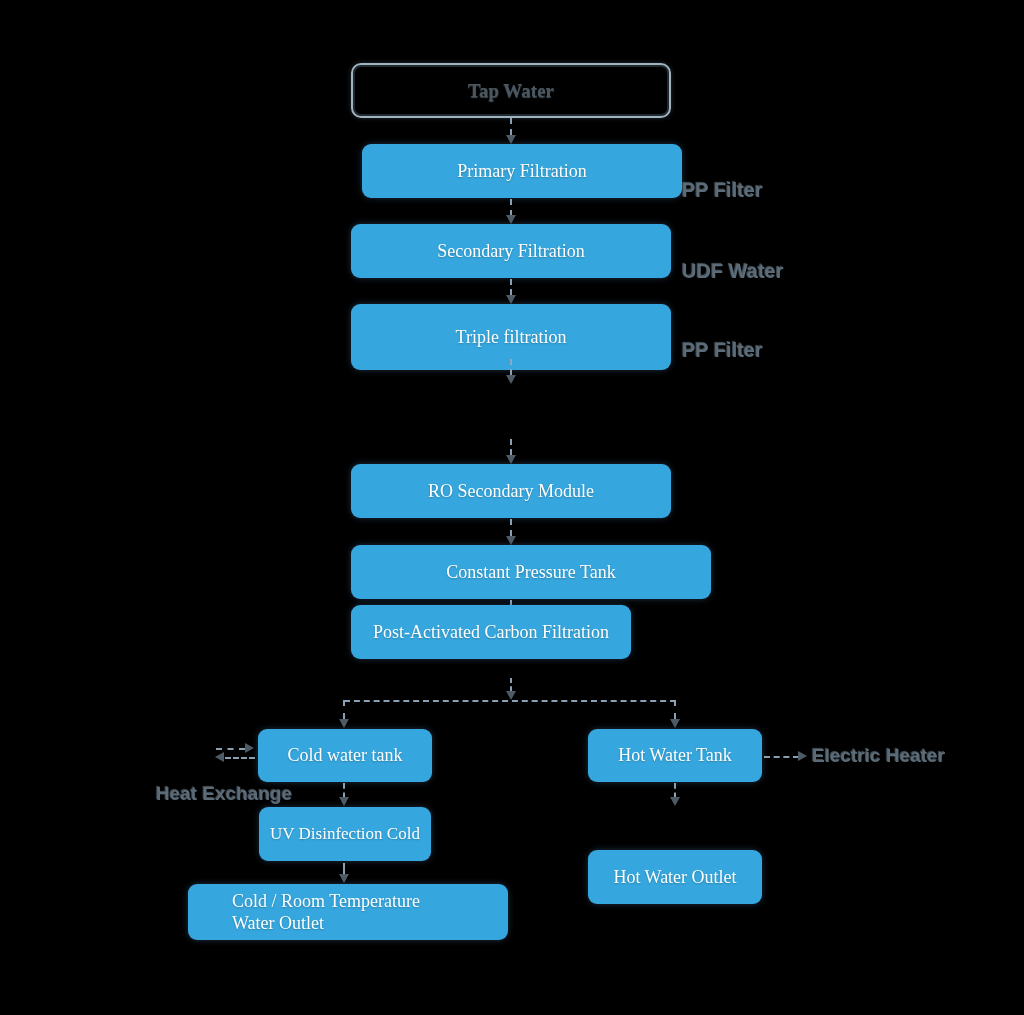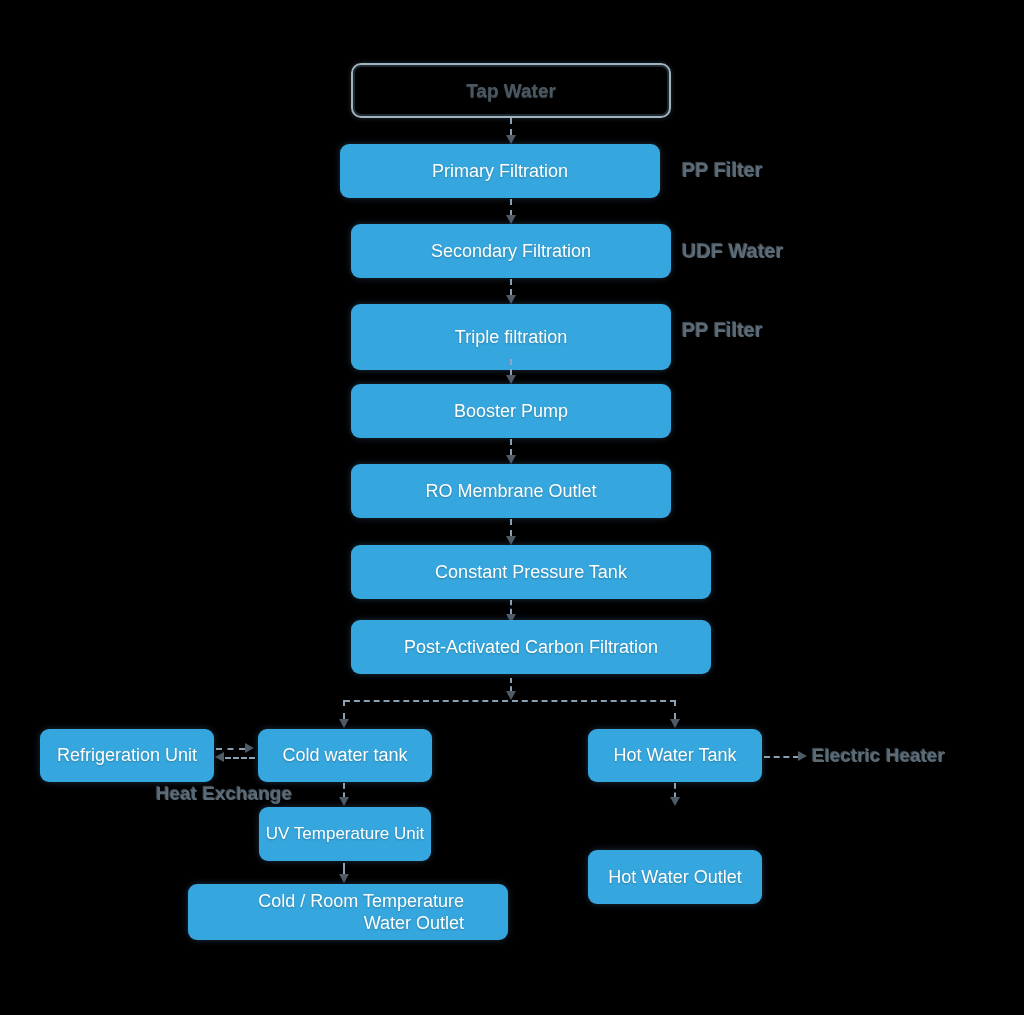--- a/index.html
+++ b/index.html
@@ -4,21 +4,21 @@
 <style>
   html, body { margin:0; padding:0; background:#000; }
   #canvas {
     position:relative; width:1024px; height:1015px; margin:0 auto;
     background:var(--canvas-bg,#000);
     font-family:"Liberation Sans", sans-serif;
     overflow:hidden;
   }
   .node {
     position:absolute; display:flex; align-items:center; justify-content:center;
-    text-align:right; border-radius:9px; box-sizing:border-box; line-height:1.25;
+    text-align:left; border-radius:9px; box-sizing:border-box; line-height:1.25;font-family:Liberation Serif, serif;
   }
   .node.blue {
     background:var(--node-fill,#36a7de);
     color:var(--node-text,#ffffff);
     font-size:18px;
     box-shadow:0 0 6px rgba(90,140,200,.35), 0 2px 4px rgba(0,0,0,.55);
     text-shadow:0 1px 2px rgba(0,0,0,.25);
   }
   .node.outline {
     background:transparent;
@@ -33,36 +33,36 @@
   .hline { position:absolute; height:0; border-top:2px dashed var(--connector-line,#92aabf); opacity:.95; }
   .arr { position:absolute; width:0; height:0; }
   .arr.down  { border-left:5px solid transparent; border-right:5px solid transparent; border-top:9px solid var(--arrowhead,#4e5a64); }
   .arr.right { border-top:5px solid transparent; border-bottom:5px solid transparent; border-left:9px solid var(--arrowhead,#4e5a64); }
   .arr.left  { border-top:5px solid transparent; border-bottom:5px solid transparent; border-right:9px solid var(--arrowhead,#4e5a64); }
   .sidelabel {
     position:absolute; font-weight:bold; white-space:nowrap;
     color:var(--label-text,#5b6b77);
     text-shadow:-1px -1px 1px rgba(160,185,205,.45), 1px 1px 1px #000;
   }
-  .lbl-20 { font-size:20px; }
+  .lbl-20 { font-size:20px;margin-top:20px; }
   .lbl-19 { font-size:19px; }
 </style>
 </head>
 <body>
 
 <div id="canvas">
 
   <div class="node outline" style="left:351px;top:63px;width:320px;height:55px">
     <span>Tap Water</span>
   </div>
 
   <div class="vline" style="left:510px;top:118px;height:17px"></div>
   <div class="arr down" style="left:506px;top:135px"></div>
 
-  <div class="node blue" style="left:340px;top:144px;width:320px;height:54px">
+  <div class="node blue" style="left:362px;top:144px;width:320px;height:54px">
     <span>Primary Filtration</span>
   </div>
   <div class="sidelabel lbl-20" style="left:682px;top:159px">PP Filter</div>
 
   <div class="vline" style="left:510px;top:199px;height:17px"></div>
   <div class="arr down" style="left:506px;top:215px"></div>
 
   <div class="node blue" style="left:351px;top:224px;width:320px;height:54px">
     <span>Secondary Filtration</span>
   </div>
@@ -72,58 +72,52 @@
   <div class="arr down" style="left:506px;top:295px"></div>
 
   <div class="node blue" style="left:351px;top:304px;width:320px;height:66px">
     <span>Triple filtration</span>
   </div>
   <div class="sidelabel lbl-20" style="left:682px;top:319px">PP Filter</div>
 
   <div class="vline" style="left:510px;top:359px;height:16px"></div>
   <div class="arr down" style="left:506px;top:375px"></div>
 
-  <div class="node blue" style="left:351px;top:384px;width:320px;height:54px">
-    <span>Booster Pump</span>
-  </div>
 
   <div class="vline" style="left:510px;top:439px;height:16px"></div>
   <div class="arr down" style="left:506px;top:455px"></div>
 
   <div class="node blue" style="left:351px;top:464px;width:320px;height:54px">
-    <span>RO Membrane Outlet</span>
+    <span>RO Secondary Module</span>
   </div>
 
   <div class="vline" style="left:510px;top:519px;height:17px"></div>
   <div class="arr down" style="left:506px;top:536px"></div>
 
   <div class="node blue" style="left:351px;top:545px;width:360px;height:54px">
     <span>Constant Pressure Tank</span>
   </div>
 
   <div class="vline" style="left:510px;top:600px;height:14px"></div>
   <div class="arr down" style="left:506px;top:614px"></div>
 
-  <div class="node blue" style="left:351px;top:620px;width:360px;height:54px">
+  <div class="node blue" style="left:351px;top:605px;width:280px;height:54px">
     <span>Post-Activated Carbon Filtration</span>
   </div>
 
   <div class="vline" style="left:510px;top:678px;height:13px"></div>
   <div class="arr down" style="left:506px;top:691px"></div>
   <div class="hline" style="left:344px;top:700px;width:332px"></div>
 
   <div class="vline" style="left:343px;top:700px;height:19px"></div>
   <div class="arr down" style="left:339px;top:719px"></div>
 
   <div class="vline" style="left:674px;top:700px;height:19px"></div>
   <div class="arr down" style="left:670px;top:719px"></div>
 
-  <div class="node blue" style="left:40px;top:729px;width:174px;height:53px">
-    <span>Refrigeration Unit</span>
-  </div>
 
   <div class="hline" style="left:216px;top:748px;width:29px"></div>
   <div class="arr right" style="left:245px;top:743px"></div>
   <div class="arr left" style="left:215px;top:752px"></div>
   <div class="hline" style="left:225px;top:757px;width:30px"></div>
   <div class="sidelabel lbl-19" style="left:156px;top:783px">Heat Exchange</div>
 
   <div class="node blue" style="left:258px;top:729px;width:174px;height:53px">
     <span>Cold water tank</span>
   </div>
@@ -133,21 +127,21 @@
   </div>
 
   <div class="hline" style="left:764px;top:756px;width:35px"></div>
   <div class="arr right" style="left:798px;top:751px"></div>
   <div class="sidelabel lbl-19" style="left:812px;top:745px">Electric Heater</div>
 
   <div class="vline" style="left:343px;top:783px;height:15px"></div>
   <div class="arr down" style="left:339px;top:797px"></div>
 
   <div class="node blue fs17" style="left:259px;top:807px;width:172px;height:54px">
-    <span>UV Temperature Unit</span>
+    <span>UV Disinfection Cold</span>
   </div>
 
   <div class="vline" style="left:674px;top:783px;height:15px"></div>
   <div class="arr down" style="left:670px;top:797px"></div>
 
   <div class="node blue" style="left:588px;top:850px;width:174px;height:54px">
     <span>Hot Water Outlet</span>
   </div>
 
   <div class="vline" style="left:343px;top:863px;height:11px"></div>

